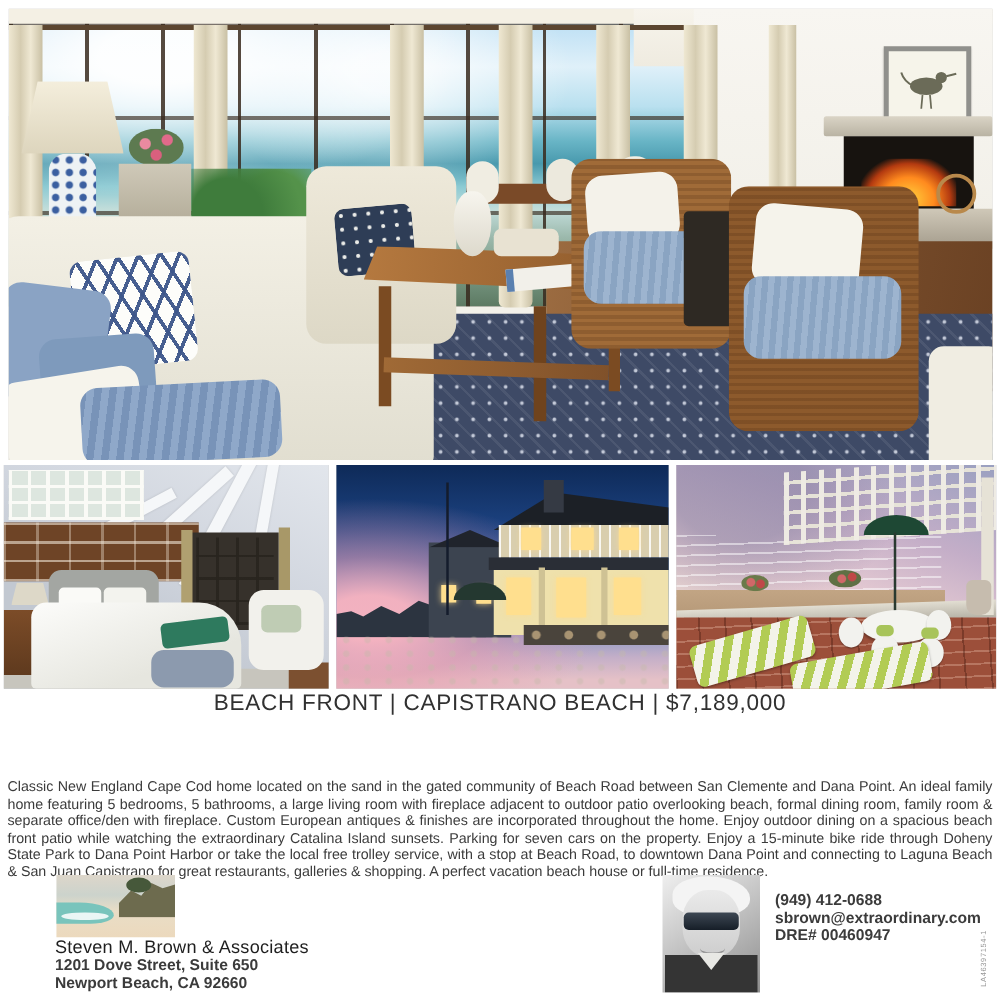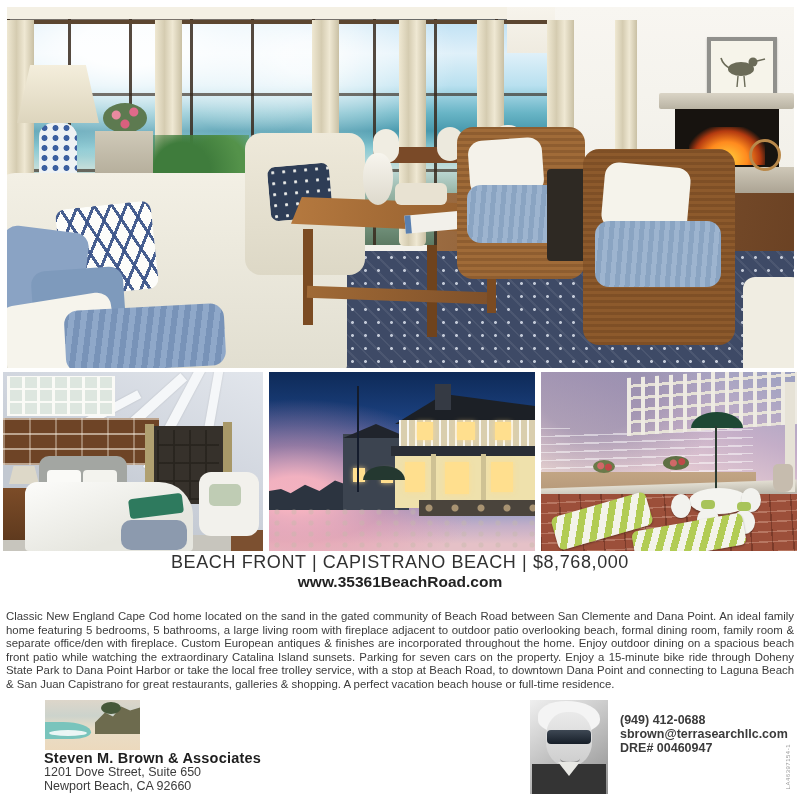--- a/index.html
+++ b/index.html
@@ -95,25 +95,25 @@
                      repeating-linear-gradient(-3deg,rgba(255,220,200,.28) 0 1.5px,transparent 1.5px 10px);}
   .lounger{position:absolute;border-radius:6px;
     background:repeating-linear-gradient(115deg,#b2cc54 0 7px,#f3f3e9 7px 14px);box-shadow:0 1px 2px rgba(0,0,0,.35);}
   .wchair{position:absolute;background:#f2f2ee;border-radius:50%;box-shadow:0 1px 1px rgba(0,0,0,.3);}
 
   
   .headline-block{position:absolute;left:0;top:552px;width:100%;text-align:center;color:#313131;}
   .headline{font-size:18px;letter-spacing:.6px;font-weight:400;line-height:20px;}
   .subheadline{font-size:17px;font-weight:700;letter-spacing:.2px;line-height:20px;color:#232323;}
   .website{font-size:15.5px;font-weight:700;line-height:19px;color:#232323;}
-  .body-copy{position:absolute;left:6px;top:610px;width:788px;font-size:11.4px;line-height:13.5px;
+  .body-copy{position:absolute;left:6px;top:624px;width:788px;font-size:11.4px;line-height:13.5px;
     color:#3b3b3b;text-align:justify;}
 
-  .brokerage-name{font-size:14.5px;font-weight:700;color:#1e1e1e;letter-spacing:.2px;}
-  .brokerage-addr{font-size:12.5px;color:#3b3b3b;line-height:13.5px;}
+  .brokerage-name{font-size:14.5px;font-weight:400;color:#1e1e1e;letter-spacing:.2px;}
+  .brokerage-addr{font-size:12.5px;color:#3b3b3b;line-height:13.5px;font-weight:bold;}
   .agent-name{font-size:15px;font-weight:700;color:#1e1e1e;}
   .agent-line{font-size:12.5px;color:#3b3b3b;line-height:14px;font-weight:bold;}
   .print-code{position:absolute;left:785px;top:744px;font-size:6px;color:#979797;
     writing-mode:vertical-rl;transform:rotate(180deg);letter-spacing:.5px;}
 </style>
 </head>
 <body>
 
 <div class="page">
 
@@ -276,22 +276,21 @@
 
     <div class="lounger" style="left:12px;top:132px;width:98px;height:34px;transform:rotate(-16deg);"></div>
     <div class="lounger" style="left:92px;top:150px;width:112px;height:32px;transform:rotate(-10deg);"></div>
 
     <div class="abs" style="left:52px;top:88px;width:22px;height:13px;border-radius:50%;background:radial-gradient(circle at 35% 45%,#d06868 3px,transparent 4px),radial-gradient(circle at 70% 55%,#c04848 3px,transparent 4px),#6a7a4a;"></div>
     <div class="abs" style="left:122px;top:84px;width:26px;height:14px;border-radius:50%;background:radial-gradient(circle at 40% 50%,#d06868 3px,transparent 4px),radial-gradient(circle at 72% 40%,#c04848 3px,transparent 4px),#5f7044;"></div>
     <div class="abs" style="left:232px;top:92px;width:20px;height:28px;border-radius:5px 5px 8px 8px;background:#c6bcae;"></div>
   </div>
 
   <div class="headline-block">
-    <div class="headline">BEACH FRONT | CAPISTRANO BEACH | $8,768,000</div>
-    <div class="website">www.35361BeachRoad.com</div>
+    <div class="headline">BEACH FRONT | CAPISTRANO BEACH | $7,189,000</div>
   </div>
 
   <div class="body-copy">Classic New England Cape Cod home located on the sand in the gated community of Beach Road between San Clemente and Dana Point. An ideal family home featuring 5 bedrooms, 5 bathrooms, a large living room with fireplace adjacent to outdoor patio overlooking beach, formal dining room, family room &amp; separate office/den with fireplace. Custom European antiques &amp; finishes are incorporated throughout the home. Enjoy outdoor dining on a spacious beach front patio while watching the extraordinary Catalina Island sunsets. Parking for seven cars on the property. Enjoy a 15-minute bike ride through Doheny State Park to Dana Point Harbor or take the local free trolley service, with a stop at Beach Road, to downtown Dana Point and connecting to Laguna Beach &amp; San Juan Capistrano for great restaurants, galleries &amp; shopping. A perfect vacation beach house or full-time residence.</div>
 
   <div class="abs" style="left:45px;top:700px;width:95px;height:50px;overflow:hidden;">
     <div class="abs" style="inset:0;background:linear-gradient(180deg,#ddd6ca 0%,#ccd3cc 32%,#e9ddc6 58%,#ecd9bd 100%);"></div>
     <div class="abs" style="left:50px;top:4px;width:45px;height:30px;background:#6d6b4e;clip-path:polygon(0 62%,22% 28%,40% 42%,58% 8%,78% 22%,100% 12%,100% 100%,0 100%);"></div>
     <div class="abs" style="left:56px;top:2px;width:20px;height:12px;border-radius:50%;background:#46583a;"></div>
     <div class="abs" style="left:0;top:22px;width:46px;height:17px;background:#79c4bc;border-radius:0 60% 40% 0;"></div>
     <div class="abs" style="left:4px;top:30px;width:38px;height:6px;border-radius:50%;background:rgba(255,255,255,.85);"></div>
@@ -305,18 +304,18 @@
   <div class="abs" style="left:530px;top:700px;width:78px;height:94px;overflow:hidden;background:linear-gradient(145deg,#efefef 0%,#c9c9c9 40%,#8e8e8e 100%);">
     <div class="abs" style="left:8px;top:1px;width:62px;height:32px;border-radius:50% 60% 45% 45%;background:#f4f4f4;"></div>
     <div class="abs" style="left:16px;top:12px;width:46px;height:54px;border-radius:44%;background:linear-gradient(#eaeaea,#cdcdcd);"></div>
     <div class="abs" style="left:17px;top:30px;width:44px;height:14px;border-radius:4px;background:linear-gradient(#3e4854,#161e28);"></div>
     <div class="abs" style="left:30px;top:53px;width:20px;height:9px;border-bottom:2.5px solid #909090;border-radius:50%;"></div>
     <div class="abs" style="left:2px;top:64px;width:74px;height:30px;background:#343434;"></div>
     <div class="abs" style="left:28px;top:62px;width:22px;height:14px;background:#e8e8e4;clip-path:polygon(0 0,100% 0,50% 100%);"></div>
   </div>
   <div class="abs" style="left:620px;top:713px;">
     <div class="agent-line">(949) 412-0688</div>
-    <div class="agent-line">sbrown@terrasearchllc.com</div>
+    <div class="agent-line">sbrown@extraordinary.com</div>
     <div class="agent-line">DRE# 00460947</div>
   </div>
 
   <div class="print-code">LA46397154-1</div>
 </div>
 
 </body></html>

